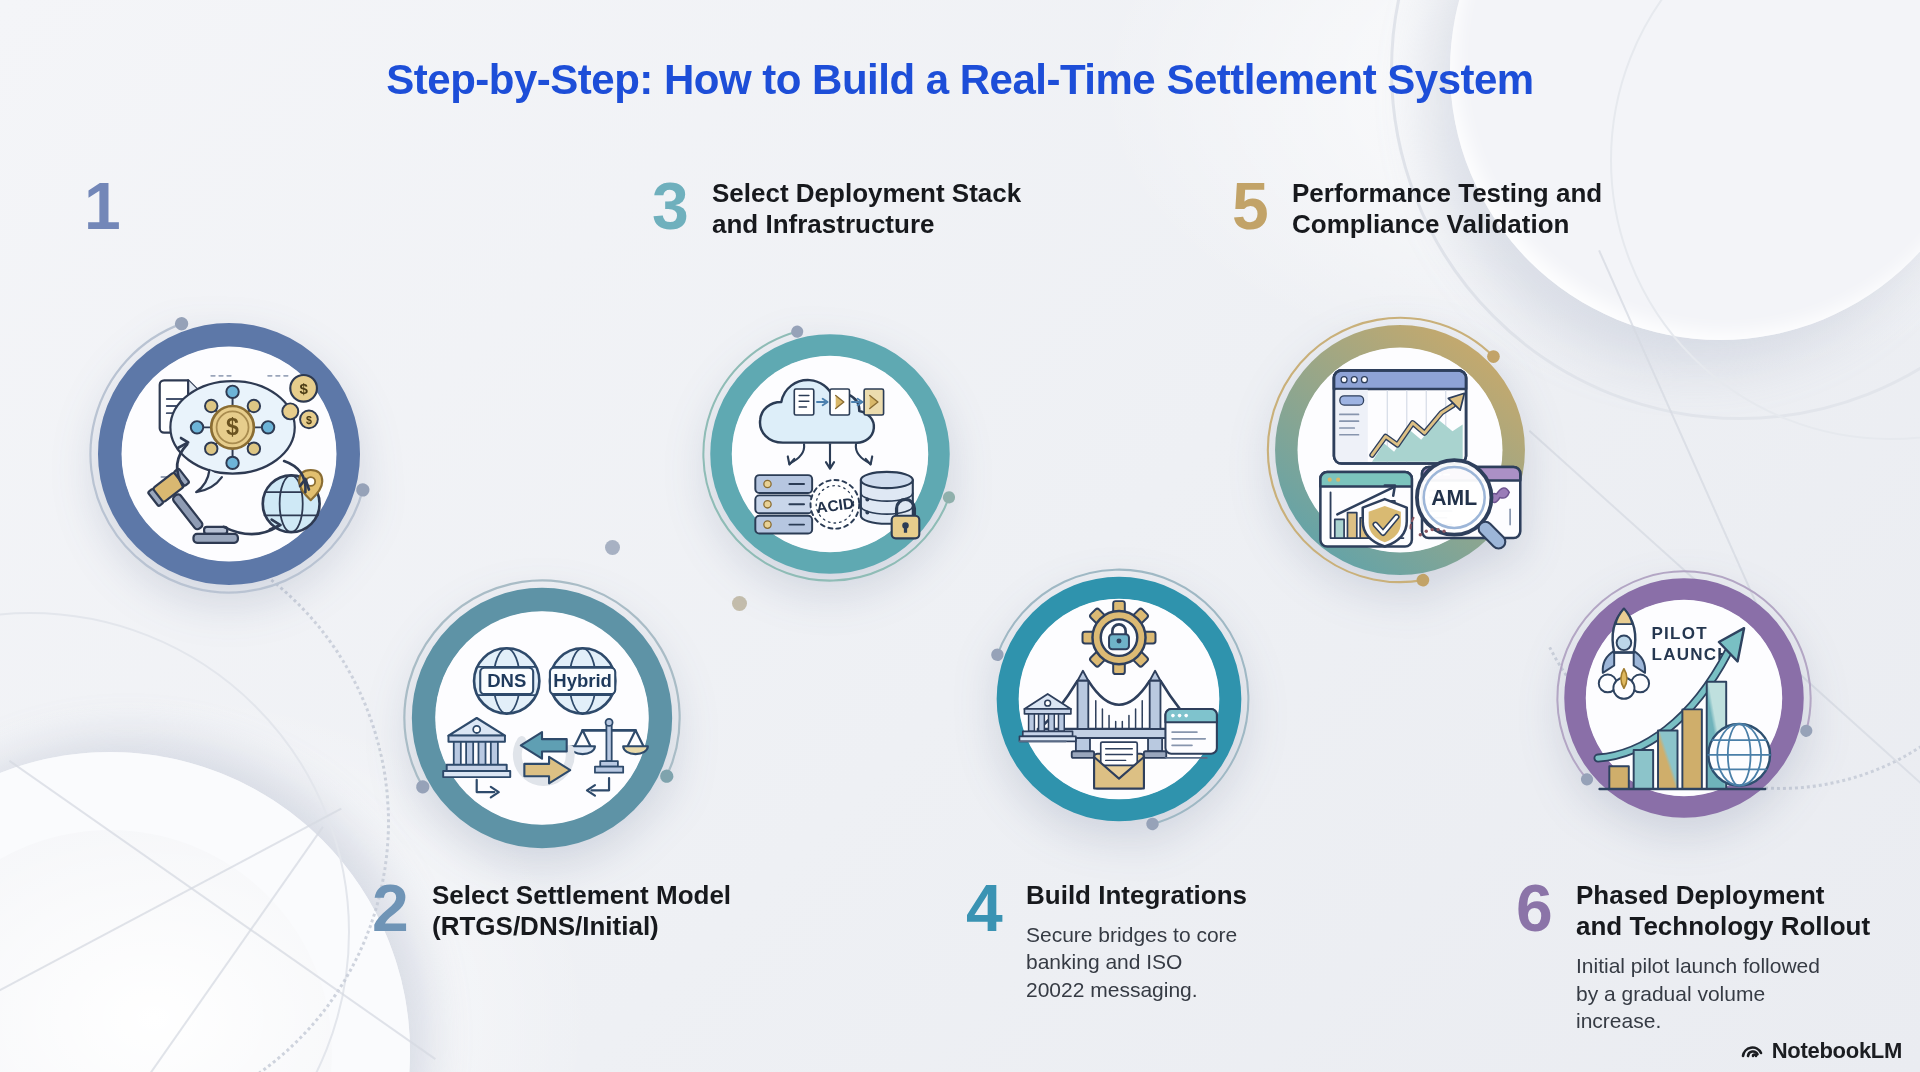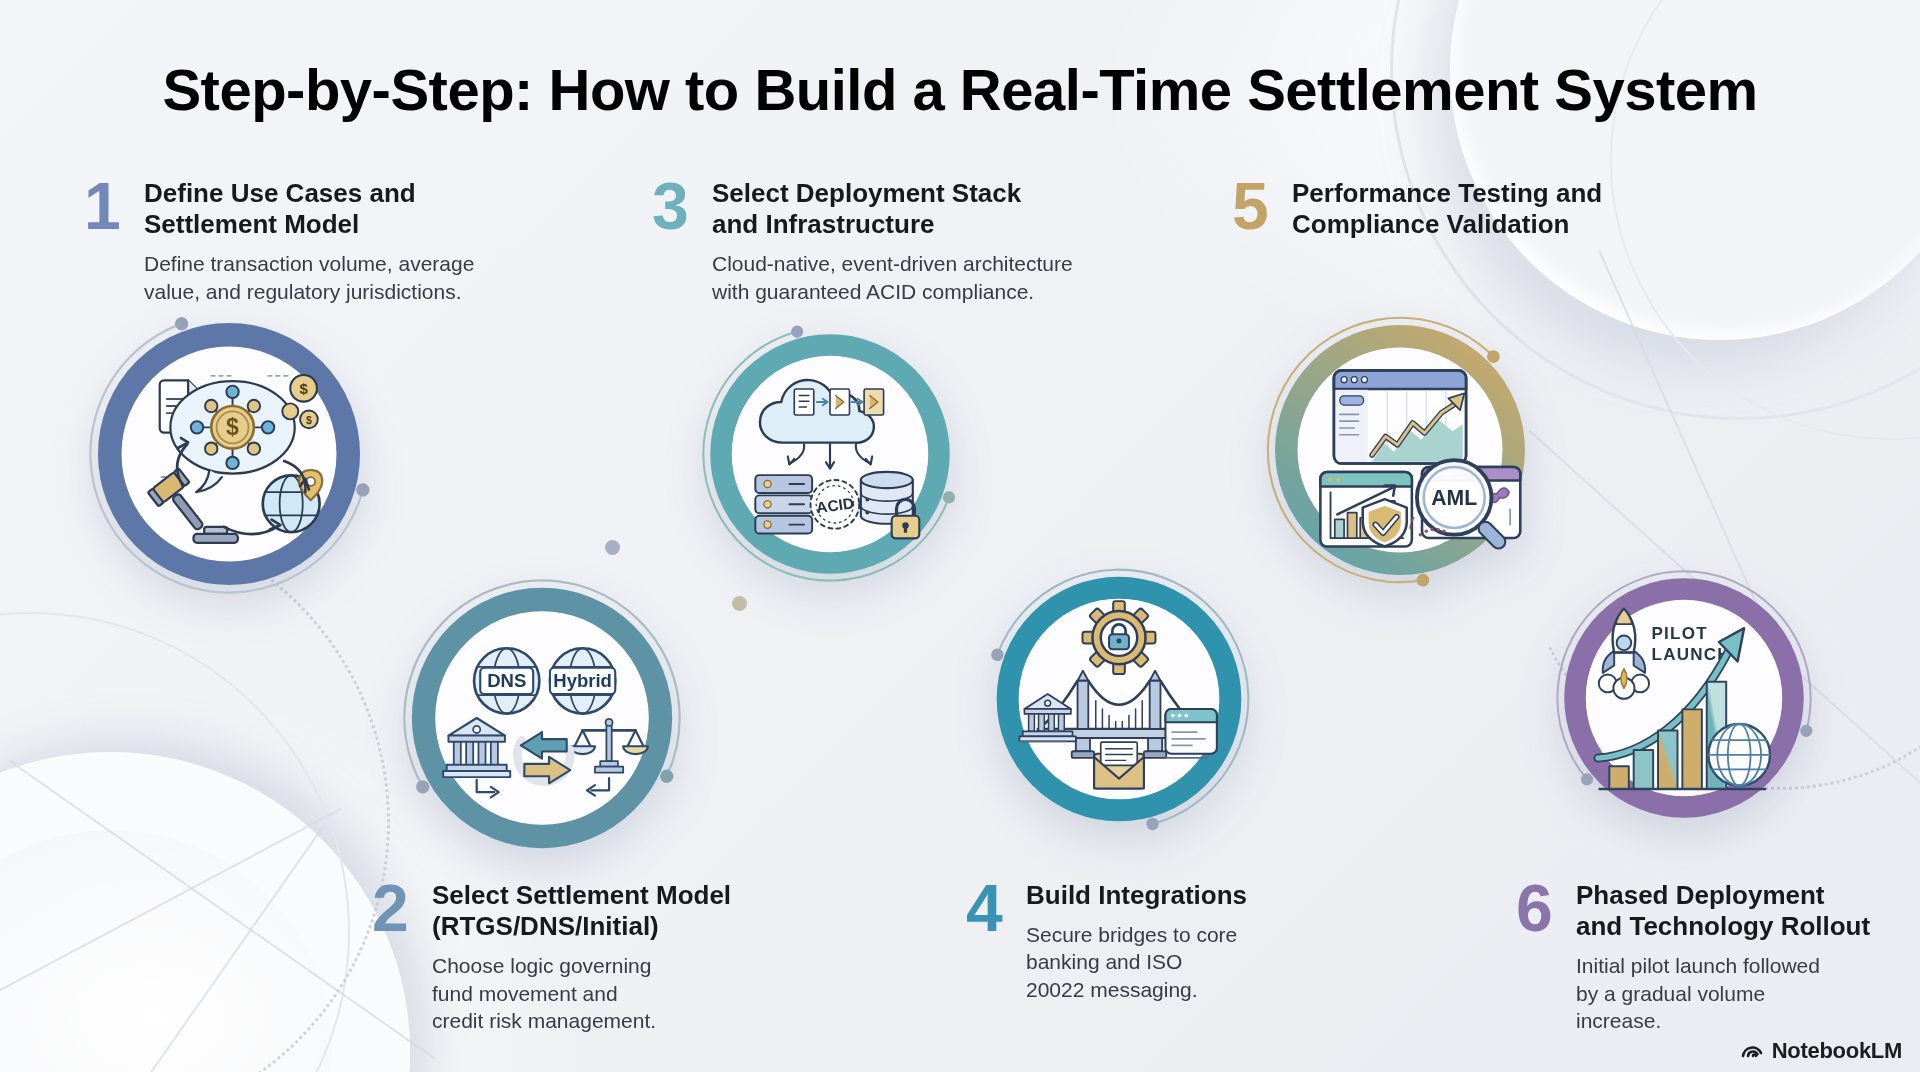--- a/index.html
+++ b/index.html
@@ -33,21 +33,21 @@
   .hl1 { left:1530px; top:430px; width:560px; transform:rotate(42deg); }
   .hl2 { left:1600px; top:250px; width:420px; transform:rotate(66deg); }
   .hl3 { left:-30px; top:1005px; width:420px; transform:rotate(-28deg); }
   .hl4 { left:10px; top:760px; width:520px; transform:rotate(35deg); }
   .hl5 { left:150px; top:1072px; width:300px; transform:rotate(-55deg); }
   .bg-dot { width:15px; height:15px; border-radius:50%; background:#9aa6ba; opacity:.85; }
   .bg-dot.tan { background:#bcb49f; }
   
   .main-title {
     position:absolute; left:0; right:0; top:56px; text-align:center;
-    font-size:58px; font-weight:700; letter-spacing:-0.5px; color:#000000;
+    font-size:42px; font-weight:700; letter-spacing:-0.5px; color:#1d4ed8;
   }
   
   .step-text { position:absolute; display:flex; align-items:flex-start; }
   .step-num { font-size:66px; font-weight:700; line-height:.92; margin-right:16px; min-width:44px; }
   .step-title { font-size:26px; font-weight:700; color:#17191d; line-height:1.2; white-space:pre-line; margin:2px 0 10px; }
   .step-desc { font-size:21px; font-weight:400; color:#363b44; line-height:1.3; white-space:pre-line; }
   .pos-s1 { left:84px;  top:176px; }
   .pos-s3 { left:652px; top:176px; }
   .pos-s5 { left:1232px;top:176px; }
   .pos-s2 { left:372px; top:878px; }
@@ -81,51 +81,40 @@
 <div class="bg hairline hl3"></div>
 <div class="bg hairline hl4"></div>
 <div class="bg hairline hl5"></div>
 <div class="bg bg-dot" style="left:605px; top:540px;"></div>
 <div class="bg bg-dot tan" style="left:732px; top:596px;"></div>
 
 <h1 class="main-title">Step-by-Step: How to Build a Real-Time Settlement System</h1>
 
 <div class="step-text pos-s1">
   <div class="step-num" style="color: rgb(115, 135, 184);">1</div>
-  <div class="step-body">
-    <div class="step-title">Define Use Cases and
-Settlement Model</div>
-    <div class="step-desc">Define transaction volume, average
-value, and regulatory jurisdictions.</div>
-  </div>
 </div>
 <div class="step-text pos-s3">
   <div class="step-num" style="color: rgb(111, 176, 189);">3</div>
   <div class="step-body">
     <div class="step-title">Select Deployment Stack
 and Infrastructure</div>
-    <div class="step-desc">Cloud-native, event-driven architecture
-with guaranteed ACID compliance.</div>
   </div>
 </div>
 <div class="step-text pos-s5">
   <div class="step-num" style="color: rgb(194, 163, 104);">5</div>
   <div class="step-body">
     <div class="step-title">Performance Testing and
 Compliance Validation</div>
   </div>
 </div>
 <div class="step-text pos-s2">
   <div class="step-num" style="color: rgb(111, 148, 182);">2</div>
   <div class="step-body">
     <div class="step-title">Select Settlement Model
 (RTGS/DNS/Initial)</div>
-    <div class="step-desc">Choose logic governing
-fund movement and
-credit risk management.</div>
   </div>
 </div>
 <div class="step-text pos-s4">
   <div class="step-num" style="color: rgb(58, 147, 179);">4</div>
   <div class="step-body">
     <div class="step-title">Build Integrations</div>
     <div class="step-desc">Secure bridges to core
 banking and ISO
 20022 messaging.</div>
   </div>

